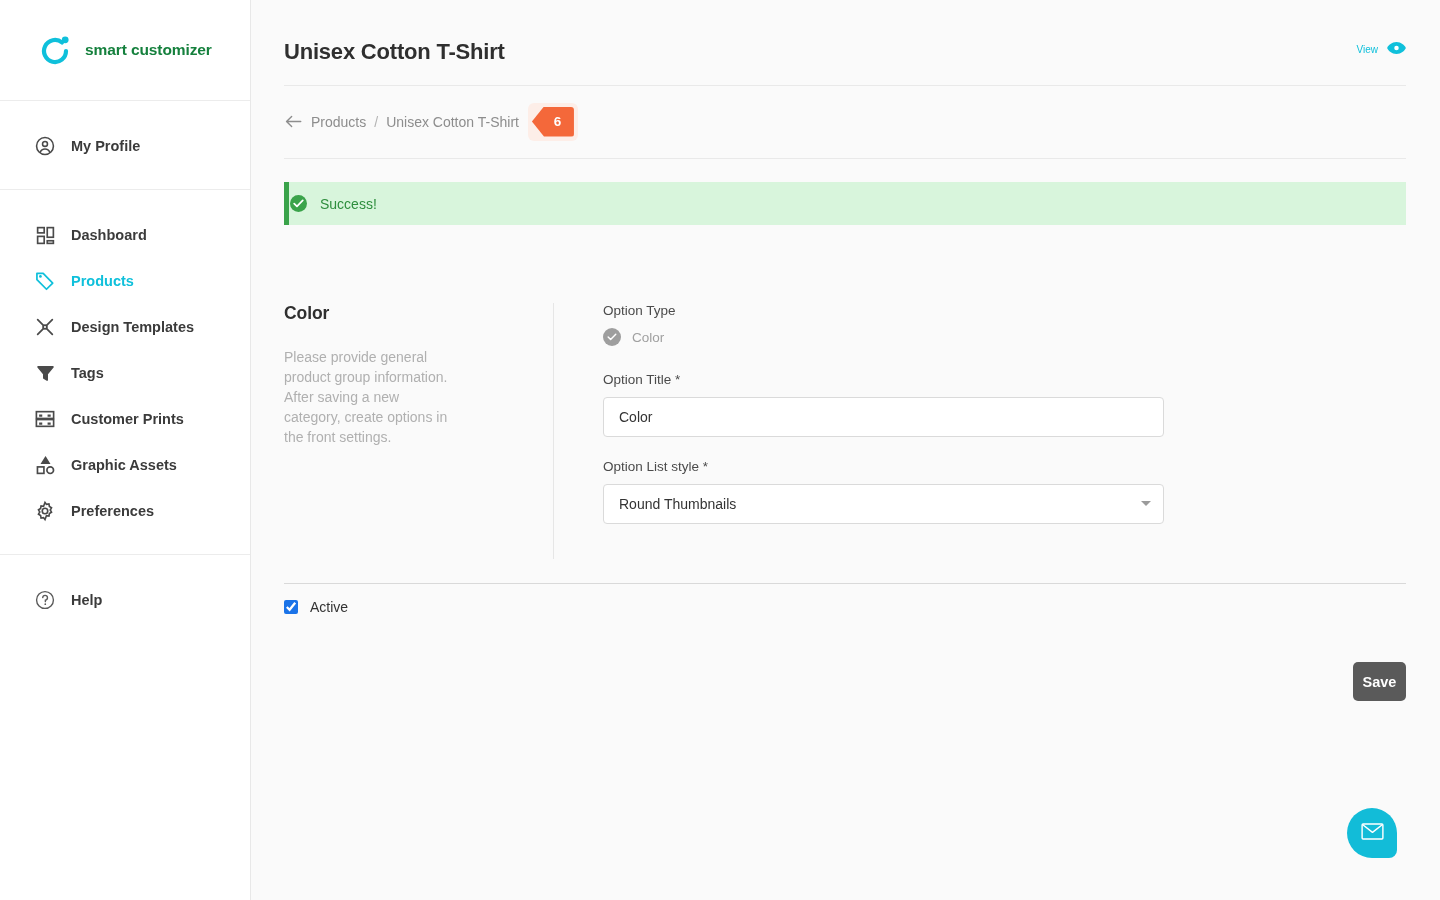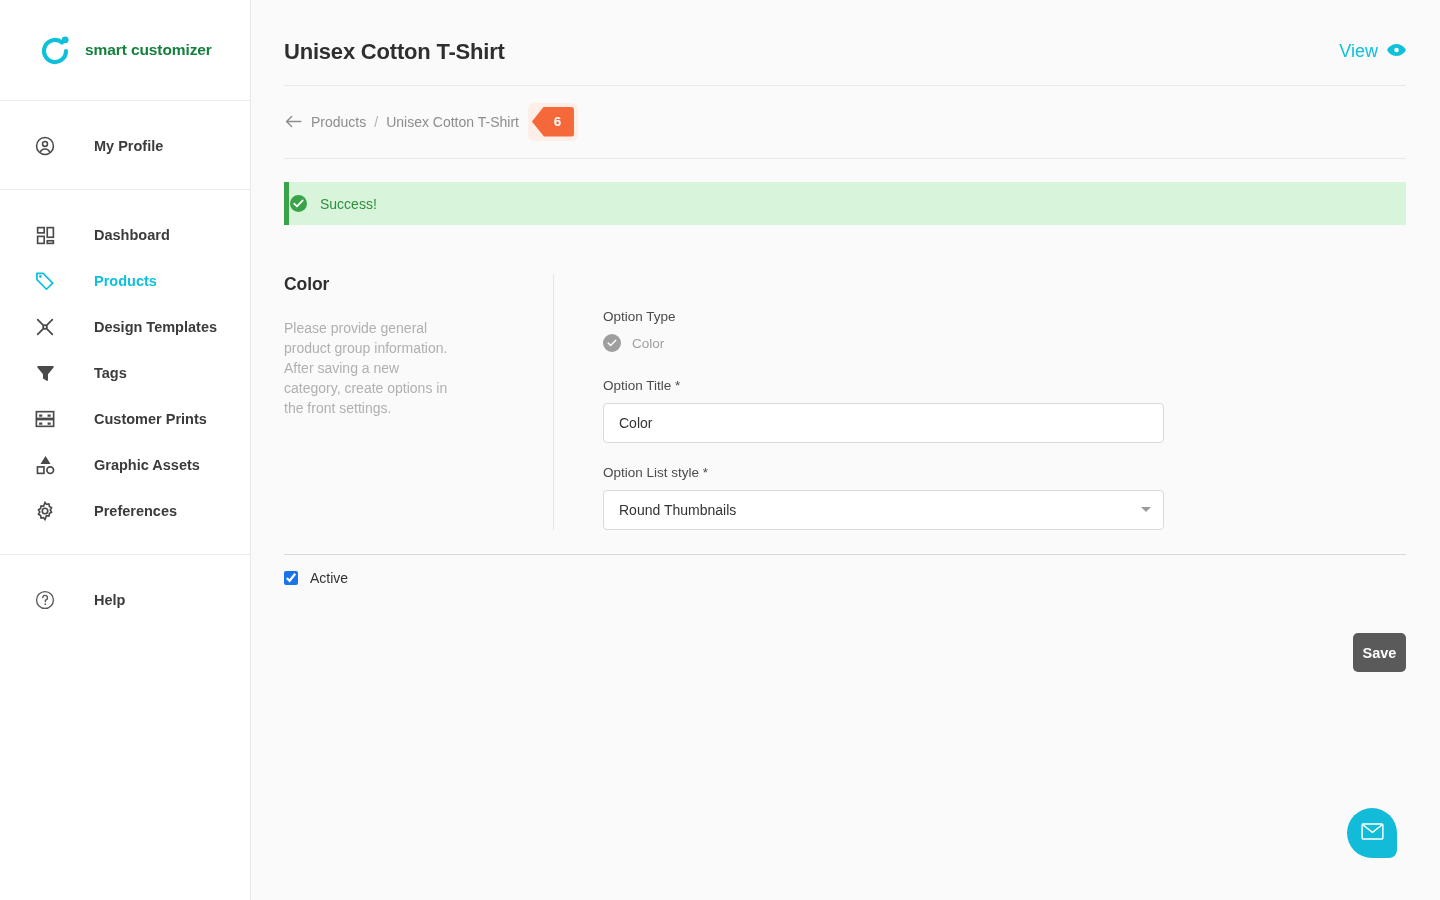--- a/index.html
+++ b/index.html
@@ -37,21 +37,20 @@
   .nav-group { padding: 22px 0 20px 0; border-bottom: 1px solid #ececec; }
   .nav-group.last { border-bottom: none; }
   .nav-item {
     display: flex; align-items: center;
     height: 46px;
     padding-left: 32px;
     cursor: pointer;
     color: #3b3b3b;
     font-size: 14.5px;
     font-weight: bold;
-    gap: 23px;
   }
   .nav-item .ico {
     width: 26px; height: 26px;
     flex: 0 0 26px;
     display: flex; align-items: center; justify-content: center;
     margin-right: 13px;
   }
   .nav-item .ico svg { display: block; }
   .nav-item.active { color: #0fc0db; }
   .nav-item.help { font-weight: bold; color: #3b3b3b; }
@@ -69,21 +68,21 @@
     display: flex; align-items: flex-start; justify-content: space-between;
   }
   .page-title {
     font-size: 22px; font-weight: bold; color: #2f2f2f;
     letter-spacing: -0.2px;
     line-height: 1;
     padding-top: 3px;
   }
   .view-link {
     display: flex; align-items: center; gap: 9px;
-    color: #0fc0db; font-size: 18px; cursor: pointer;
+    color: #0fc0db; font-size: 10px; cursor: pointer;
     padding-top: 3px;
   }
   .rule {
     height: 1px; background: #e9e9e9;
     margin: 22px 34px 0 33px;
   }
   .crumb-row {
     display: flex; align-items: center;
     padding: 21px 0 0 33px;
     height: 50px;
@@ -128,21 +127,21 @@
   }
   .alert .check {
     width: 17px; height: 17px; flex: 0 0 17px;
     border-radius: 50%;
     background: #3aa34a;
     display: flex; align-items: center; justify-content: center;
     margin-right: 13px;
   }
   .alert .msg { color: #2e8e3d; font-size: 14px; }
 
-  .panel { display: flex; margin-top: 49px; align-items: flex-end; }
+  .panel { display: flex; margin-top: 78px; }
   .panel-left {
     width: 270px; flex: 0 0 270px;
     padding-right: 30px;
     border-right: 1px solid #e6e6e6;
     min-height: 256px;
   }
   .panel-left h2 {
     font-size: 17.5px; font-weight: bold; color: #2f2f2f;
     letter-spacing: -0.1px;
   }

